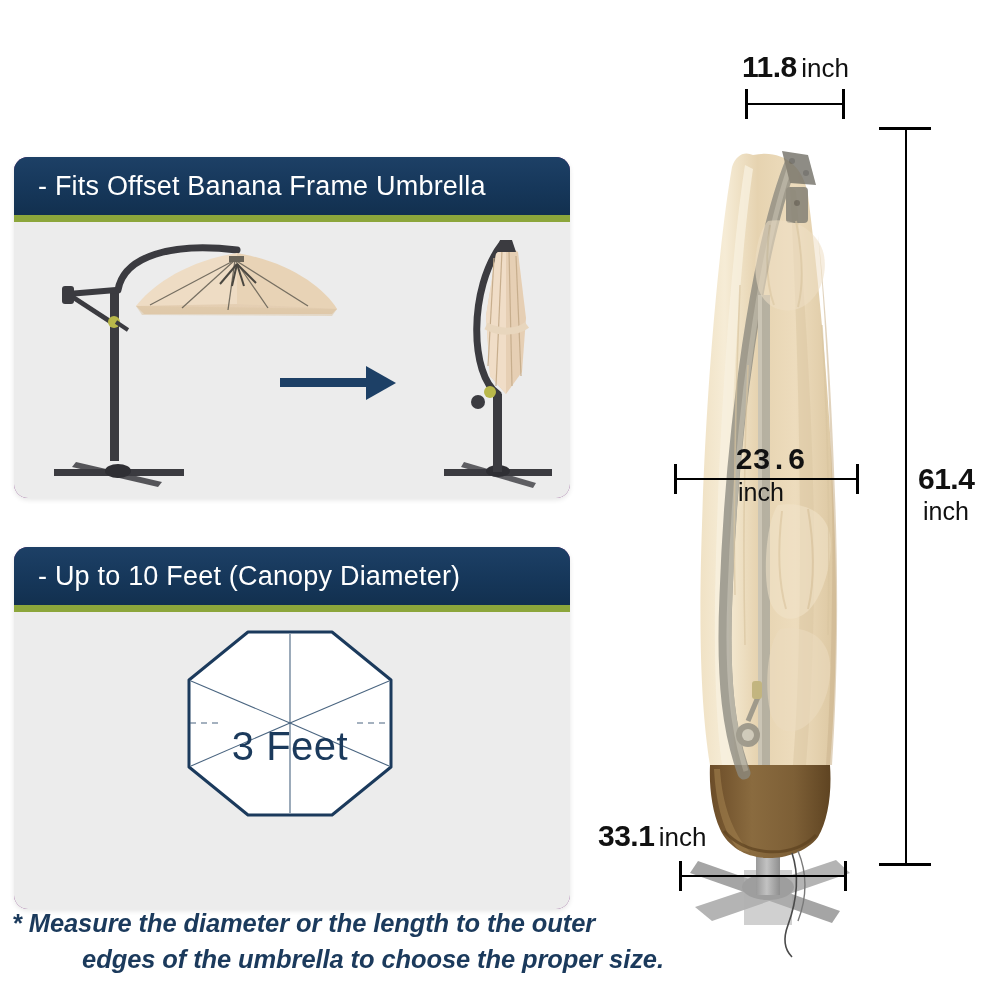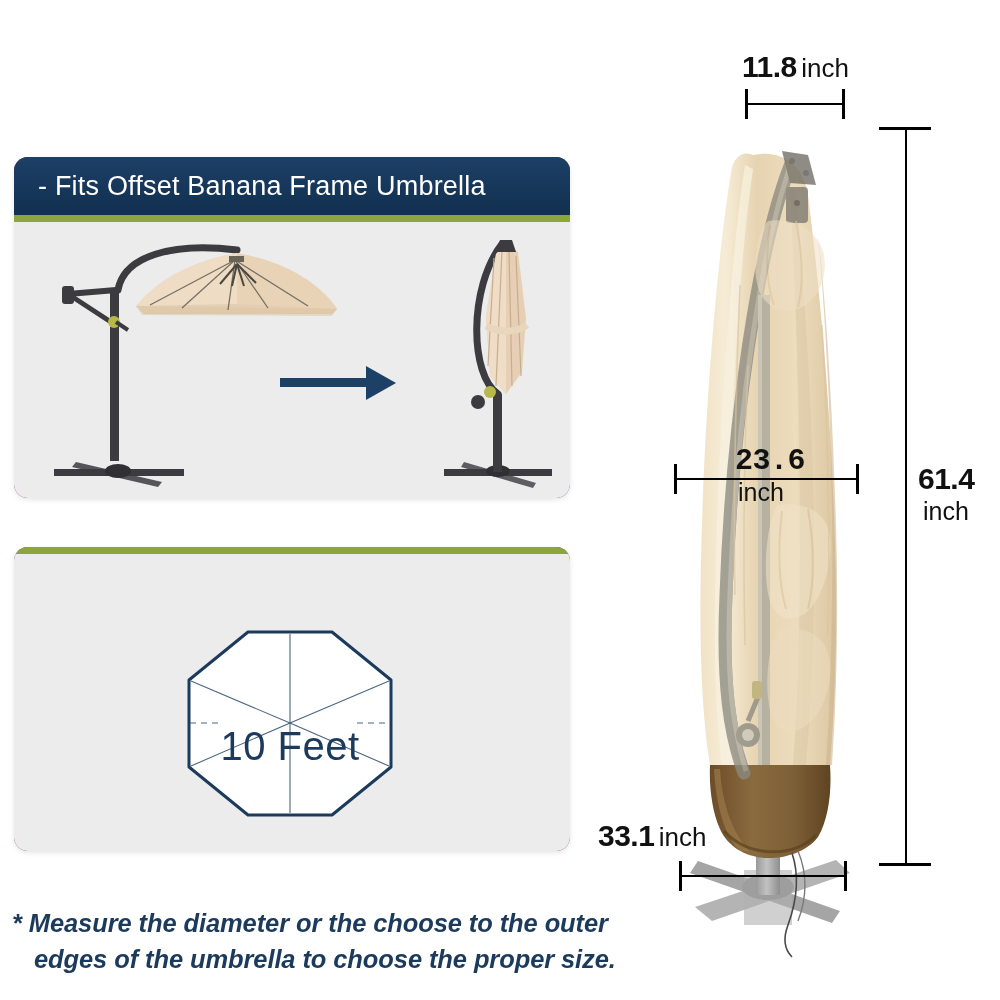--- a/index.html
+++ b/index.html
@@ -266,20 +266,23 @@
 
         <path d="M52 100 C 66 107, 82 107, 93 99" stroke="#e8d6bd" stroke-width="7" fill="none"></path>
 
         <path d="M66 14 L78 14 L82 26 L62 26 Z" fill="#3b3b40"></path>
       </svg>
 
     </div>
   </div>
 
   <div class="panel" id="panel-size">
+    <div class="panel-header">
+      <span>- Up to 10 Feet (Canopy Diameter)</span>
+    </div>
     <div class="panel-accent"></div>
     <div class="panel-body"></div>
   </div>
 
   <div class="octagon-wrap">
     <svg width="290" height="250" viewBox="0 0 290 250">
 
       <polygon points="103,7 187,7 246,55 246,142 187,190 103,190 44,142 44,55" fill="#ffffff" stroke="#1b3a5c" stroke-width="3" stroke-linejoin="round"></polygon>
 
       <g stroke="#4a6580" stroke-width="1.1" fill="none">
@@ -289,26 +292,26 @@
         <line x1="145" y1="98" x2="244" y2="56"></line>
         <line x1="145" y1="98" x2="46" y2="141"></line>
         <line x1="145" y1="98" x2="244" y2="141"></line>
       </g>
 
       <g stroke="#4a6580" stroke-width="1.1" fill="none" stroke-dasharray="6 5">
         <line x1="45" y1="98" x2="76" y2="98"></line>
         <line x1="212" y1="98" x2="245" y2="98"></line>
       </g>
     </svg>
-    <div class="octagon-label">10 Feet</div>
+    <div class="octagon-label">3 Feet</div>
   </div>
 
   <div id="footnote">
-    <div>* Measure the diameter or the choose to the outer</div>
-    <div style="padding-left:22px;">edges of the umbrella to choose the proper size.</div>
+    <div>* Measure the diameter or the length to the outer</div>
+    <div style="padding-left:22px;text-align:center;">edges of the umbrella to choose the proper size.</div>
   </div>
 
   <div id="product-photo">
     <svg width="300" height="870" viewBox="0 0 300 870">
       <defs>
         <linearGradient id="coverBody" x1="0" y1="0" x2="1" y2="0">
           <stop offset="0%" stop-color="#f0e2c5"></stop>
           <stop offset="18%" stop-color="#f6ecd6"></stop>
           <stop offset="42%" stop-color="#e6d3b0"></stop>
           <stop offset="70%" stop-color="#eddcbd"></stop>

